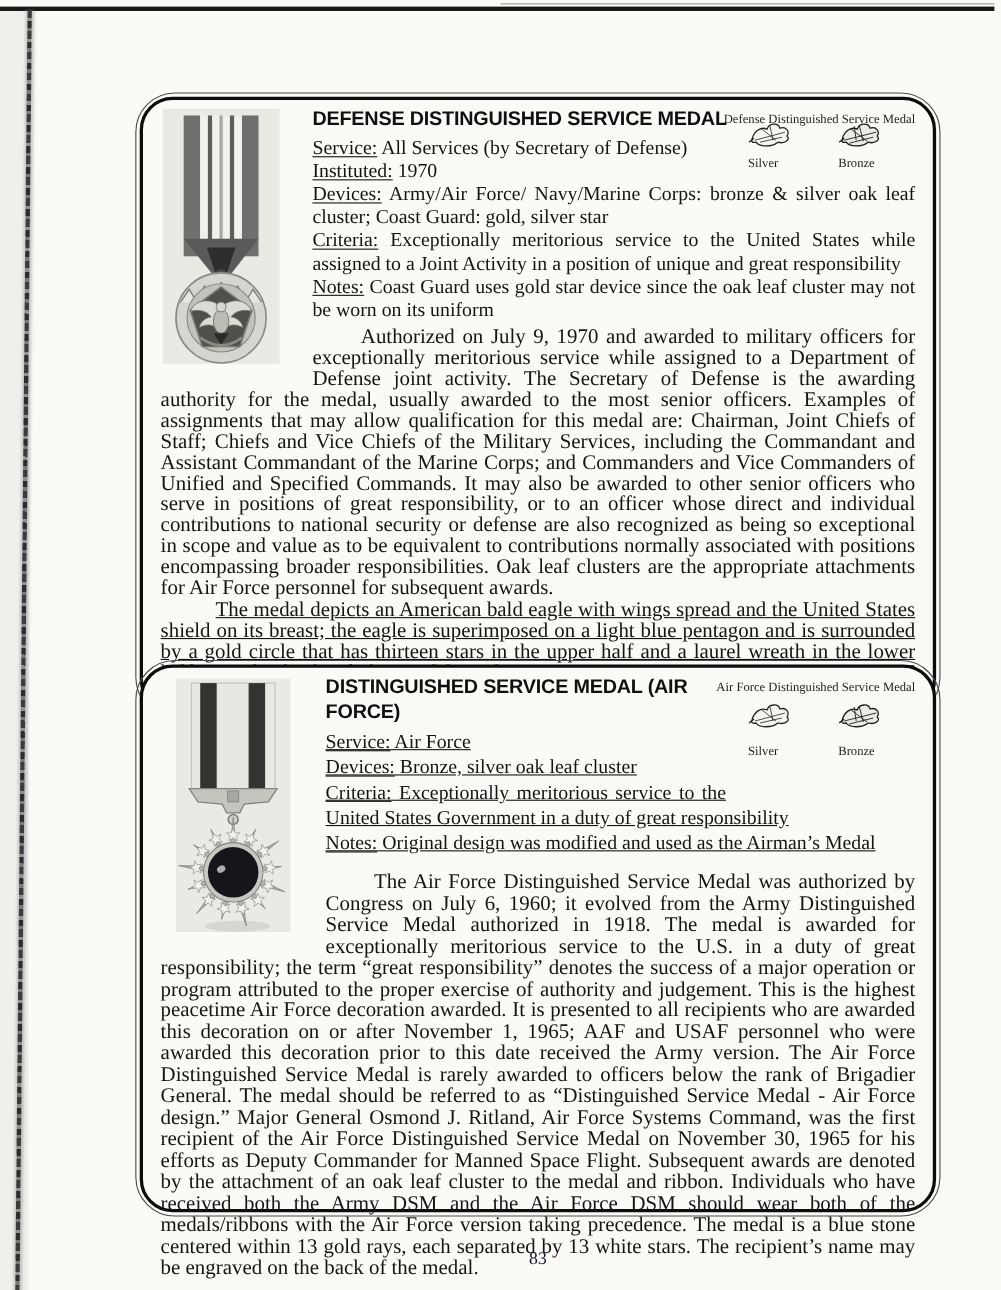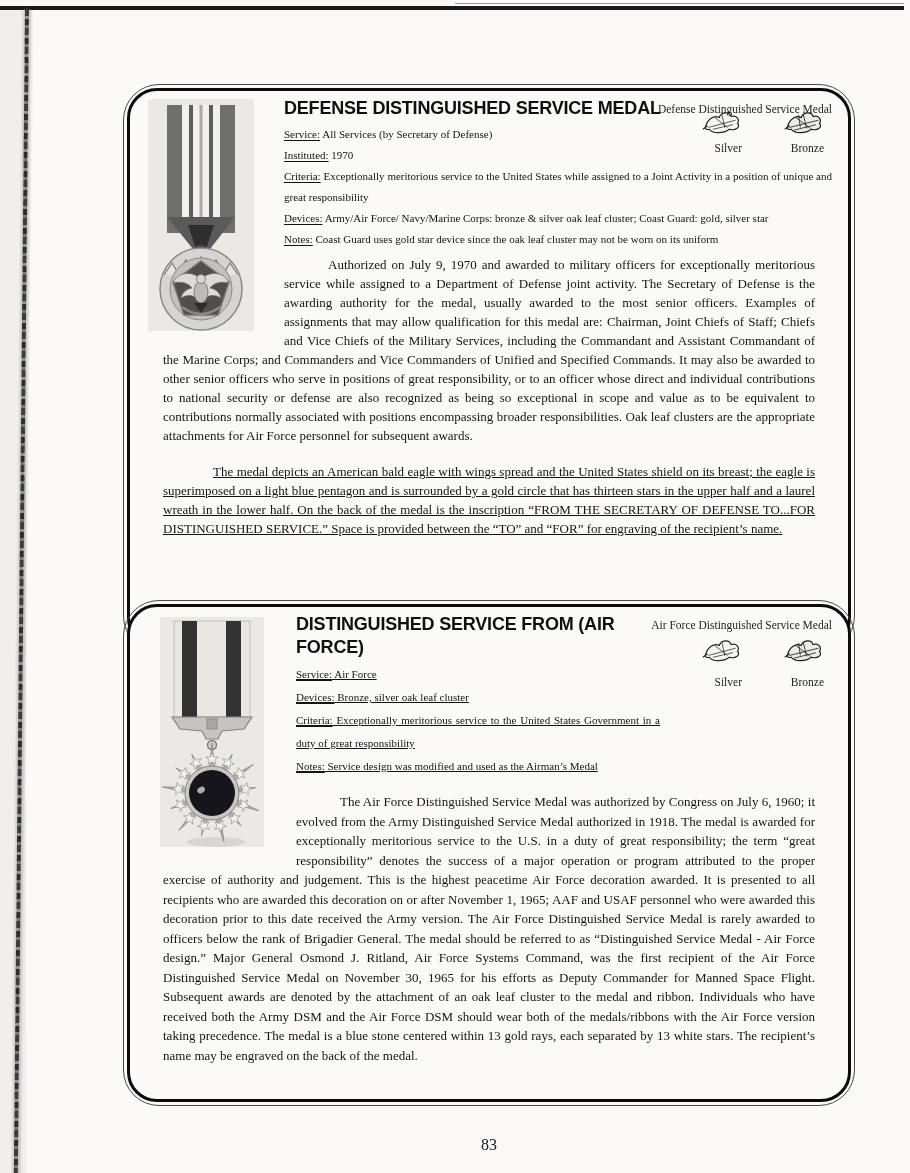--- a/index.html
+++ b/index.html
@@ -39,34 +39,34 @@
   }
   .nowrap{white-space:nowrap;}
 
   .corner-caption{
     position:absolute;top:12px;right:16px;font-size:11.5px;color:#1d1d1d;
   }
   .devfloat{float:right;width:160px;}
   .devfloat1{margin:12px 0 0 12px;height:52px;}
   .devfloat2{margin:24px 0 28px 12px;height:56px;}
   .devrow{display:flex;justify-content:space-between;padding:0 8px;}
-  .dev{width:62px;text-align:right;}
+  .dev{width:62px;text-align:left;}
   .dev .dlabel{display:block;font-size:11.5px;margin-top:3px;color:#1d1d1d;}
   .devfloat2 .dev .dlabel{margin-top:9px;}
 
   .medal-photo{float:left;background:#ebe9e4;box-shadow:0 0 0 1px #dddbd5 inset;}
   .photo1{width:106px;height:232px;margin:2px 30px 6px 2px;}
   .photo2{width:104px;height:230px;margin:4px 32px 6px 14px;}
   .medal-photo svg{display:block;width:100%;height:100%;}
 
-  .field{margin:0;font-size:11px;line-height:21px;text-align:justify;}
+  .field{margin:0;font-size:18px;line-height:21px;text-align:justify;}
   .card2 .field{line-height:23px;text-decoration:underline;}
   .flabel{text-decoration:underline;text-underline-offset:2px;}
 
-  .para{margin:17px;font-size:13px;text-align:justify;}
+  .para{margin:0;font-size:19px;text-align:justify;}
   .card1 .para{line-height:19px;}
   .card2 .para{line-height:19.5px;margin-top:14px;}
   .p-first{text-indent:44px;margin-top:5px;}
   .p-more{text-indent:50px;margin-top:1px;text-decoration:underline;}
 
   .page-number{
     position:absolute;top:1136px;left:127px;width:724px;text-align:center;
     font-size:16px;color:#0f172a;
   }
 </style>
@@ -132,22 +132,22 @@
         <path d="M46,204 L60,204 L53,214 Z" fill="#2b2b2b"></path>
         <path d="M34,208 Q53,222 72,208" fill="none" stroke="#8b8984" stroke-width="2.5"></path>
       </g>
     </svg>
   </div>
 
   <h2 class="title nowrap">DEFENSE DISTINGUISHED SERVICE MEDAL</h2>
 
   <p class="field"><span class="flabel">Service:</span><span> All Services (by Secretary of Defense)</span></p>
   <p class="field"><span class="flabel">Instituted:</span><span> 1970</span></p>
+  <p class="field"><span class="flabel">Devices:</span><span> Army/Air Force/ Navy/Marine Corps: bronze &amp; silver oak leaf cluster; Coast Guard: gold, silver star</span></p>
   <p class="field"><span class="flabel">Criteria:</span><span> Exceptionally meritorious service to the United States while assigned to a Joint Activity in a position of unique and great responsibility</span></p>
-  <p class="field"><span class="flabel">Devices:</span><span> Army/Air Force/ Navy/Marine Corps: bronze &amp; silver oak leaf cluster; Coast Guard: gold, silver star</span></p>
   <p class="field"><span class="flabel">Notes:</span><span> Coast Guard uses gold star device since the oak leaf cluster may not be worn on its uniform</span></p>
 
   <p class="para p-first">Authorized on July 9, 1970 and awarded to military officers for exceptionally meritorious service while assigned to a Department of Defense joint activity. The Secretary of Defense is the awarding authority for the medal, usually awarded to the most senior officers. Examples of assignments that may allow qualification for this medal are: Chairman, Joint Chiefs of Staff; Chiefs and Vice Chiefs of the Military Services, including the Commandant and Assistant Commandant of the Marine Corps; and Commanders and Vice Commanders of Unified and Specified Commands. It may also be awarded to other senior officers who serve in positions of great responsibility, or to an officer whose direct and individual contributions to national security or defense are also recognized as being so exceptional in scope and value as to be equivalent to contributions normally associated with positions encompassing broader responsibilities. Oak leaf clusters are the appropriate attachments for Air Force personnel for subsequent awards.</p>
   <p class="para p-more">The medal depicts an American bald eagle with wings spread and the United States shield on its breast; the eagle is superimposed on a light blue pentagon and is surrounded by a gold circle that has thirteen stars in the upper half and a laurel wreath in the lower half. On the back of the medal is the inscription “FROM THE SECRETARY OF DEFENSE TO...FOR DISTINGUISHED SERVICE.” Space is provided between the “TO” and “FOR” for engraving of the recipient’s name.</p>
 </section>
 
 <section class="card card2">
   <div class="corner-caption">Air Force Distinguished Service Medal</div>
 
   <div class="devfloat devfloat2">
@@ -270,23 +270,23 @@
               <polygon points="0,-6 1.8,-1.9 6.2,-1.9 2.8,0.9 4,5.4 0,2.6 -4,5.4 -2.8,0.9 -6.2,-1.9 -1.8,-1.9"></polygon>
             </g>
         </g>
         <circle cx="0" cy="0" r="27" fill="#c9c7c2" stroke="#85837e" stroke-width="1"></circle>
         <circle cx="0" cy="0" r="23" fill="#15151b"></circle>
         <ellipse cx="-8" cy="-8" rx="4" ry="3" fill="#ffffff" opacity="0.65" transform="rotate(-30)"></ellipse>
       </g>
     </svg>
   </div>
 
-  <h2 class="title">DISTINGUISHED SERVICE FROM (AIR FORCE)</h2>
+  <h2 class="title">DISTINGUISHED SERVICE MEDAL (AIR FORCE)</h2>
 
   <p class="field"><span class="flabel">Service:</span><span> Air Force</span></p>
   <p class="field"><span class="flabel">Devices:</span><span> Bronze, silver oak leaf cluster</span></p>
   <p class="field"><span class="flabel">Criteria:</span><span> Exceptionally meritorious service to the United States Government in a duty of great responsibility</span></p>
-  <p class="field"><span class="flabel">Notes:</span><span> Service design was modified and used as the Airman’s Medal</span></p>
+  <p class="field"><span class="flabel">Notes:</span><span> Original design was modified and used as the Airman’s Medal</span></p>
 
   <p class="para p-first">The Air Force Distinguished Service Medal was authorized by Congress on July 6, 1960; it evolved from the Army Distinguished Service Medal authorized in 1918. The medal is awarded for exceptionally meritorious service to the U.S. in a duty of great responsibility; the term “great responsibility” denotes the success of a major operation or program attributed to the proper exercise of authority and judgement. This is the highest peacetime Air Force decoration awarded. It is presented to all recipients who are awarded this decoration on or after November 1, 1965; AAF and USAF personnel who were awarded this decoration prior to this date received the Army version. The Air Force Distinguished Service Medal is rarely awarded to officers below the rank of Brigadier General. The medal should be referred to as “Distinguished Service Medal - Air Force design.” Major General Osmond J. Ritland, Air Force Systems Command, was the first recipient of the Air Force Distinguished Service Medal on November 30, 1965 for his efforts as Deputy Commander for Manned Space Flight. Subsequent awards are denoted by the attachment of an oak leaf cluster to the medal and ribbon. Individuals who have received both the Army DSM and the Air Force DSM should wear both of the medals/ribbons with the Air Force version taking precedence. The medal is a blue stone centered within 13 gold rays, each separated by 13 white stars. The recipient’s name may be engraved on the back of the medal.</p>
 </section>
 
 <div class="page-number">83</div>
 
 </body></html>

